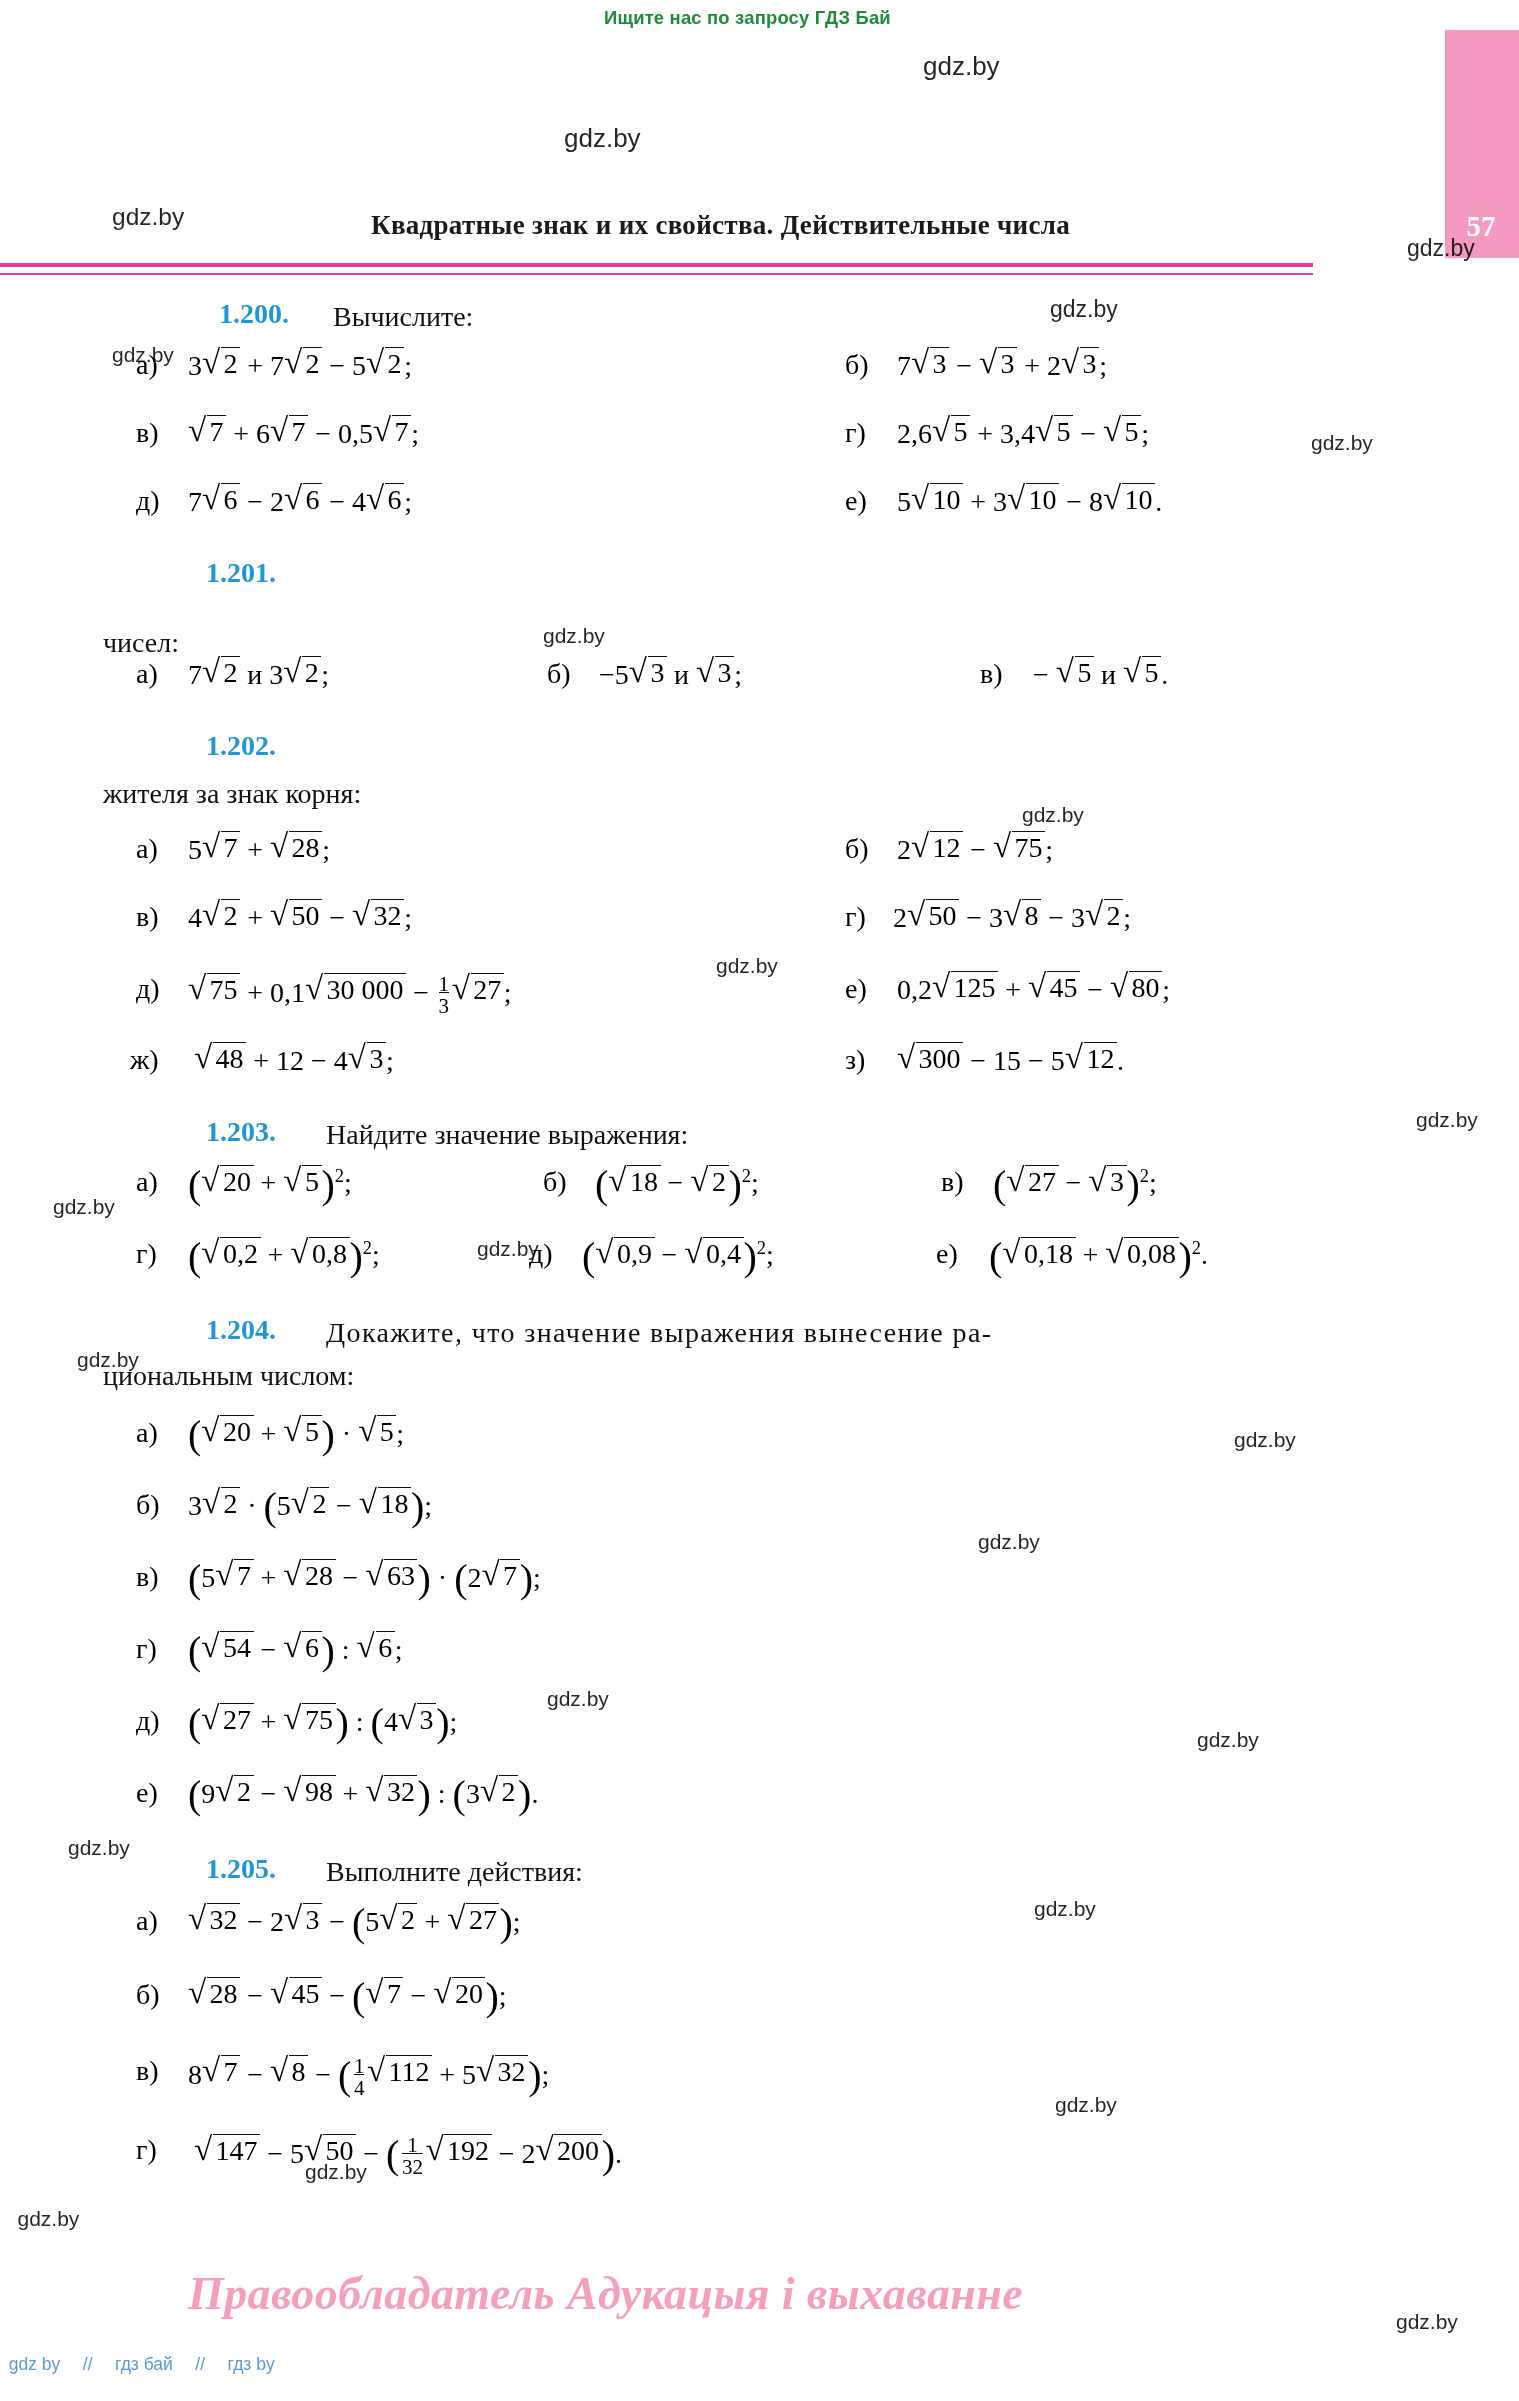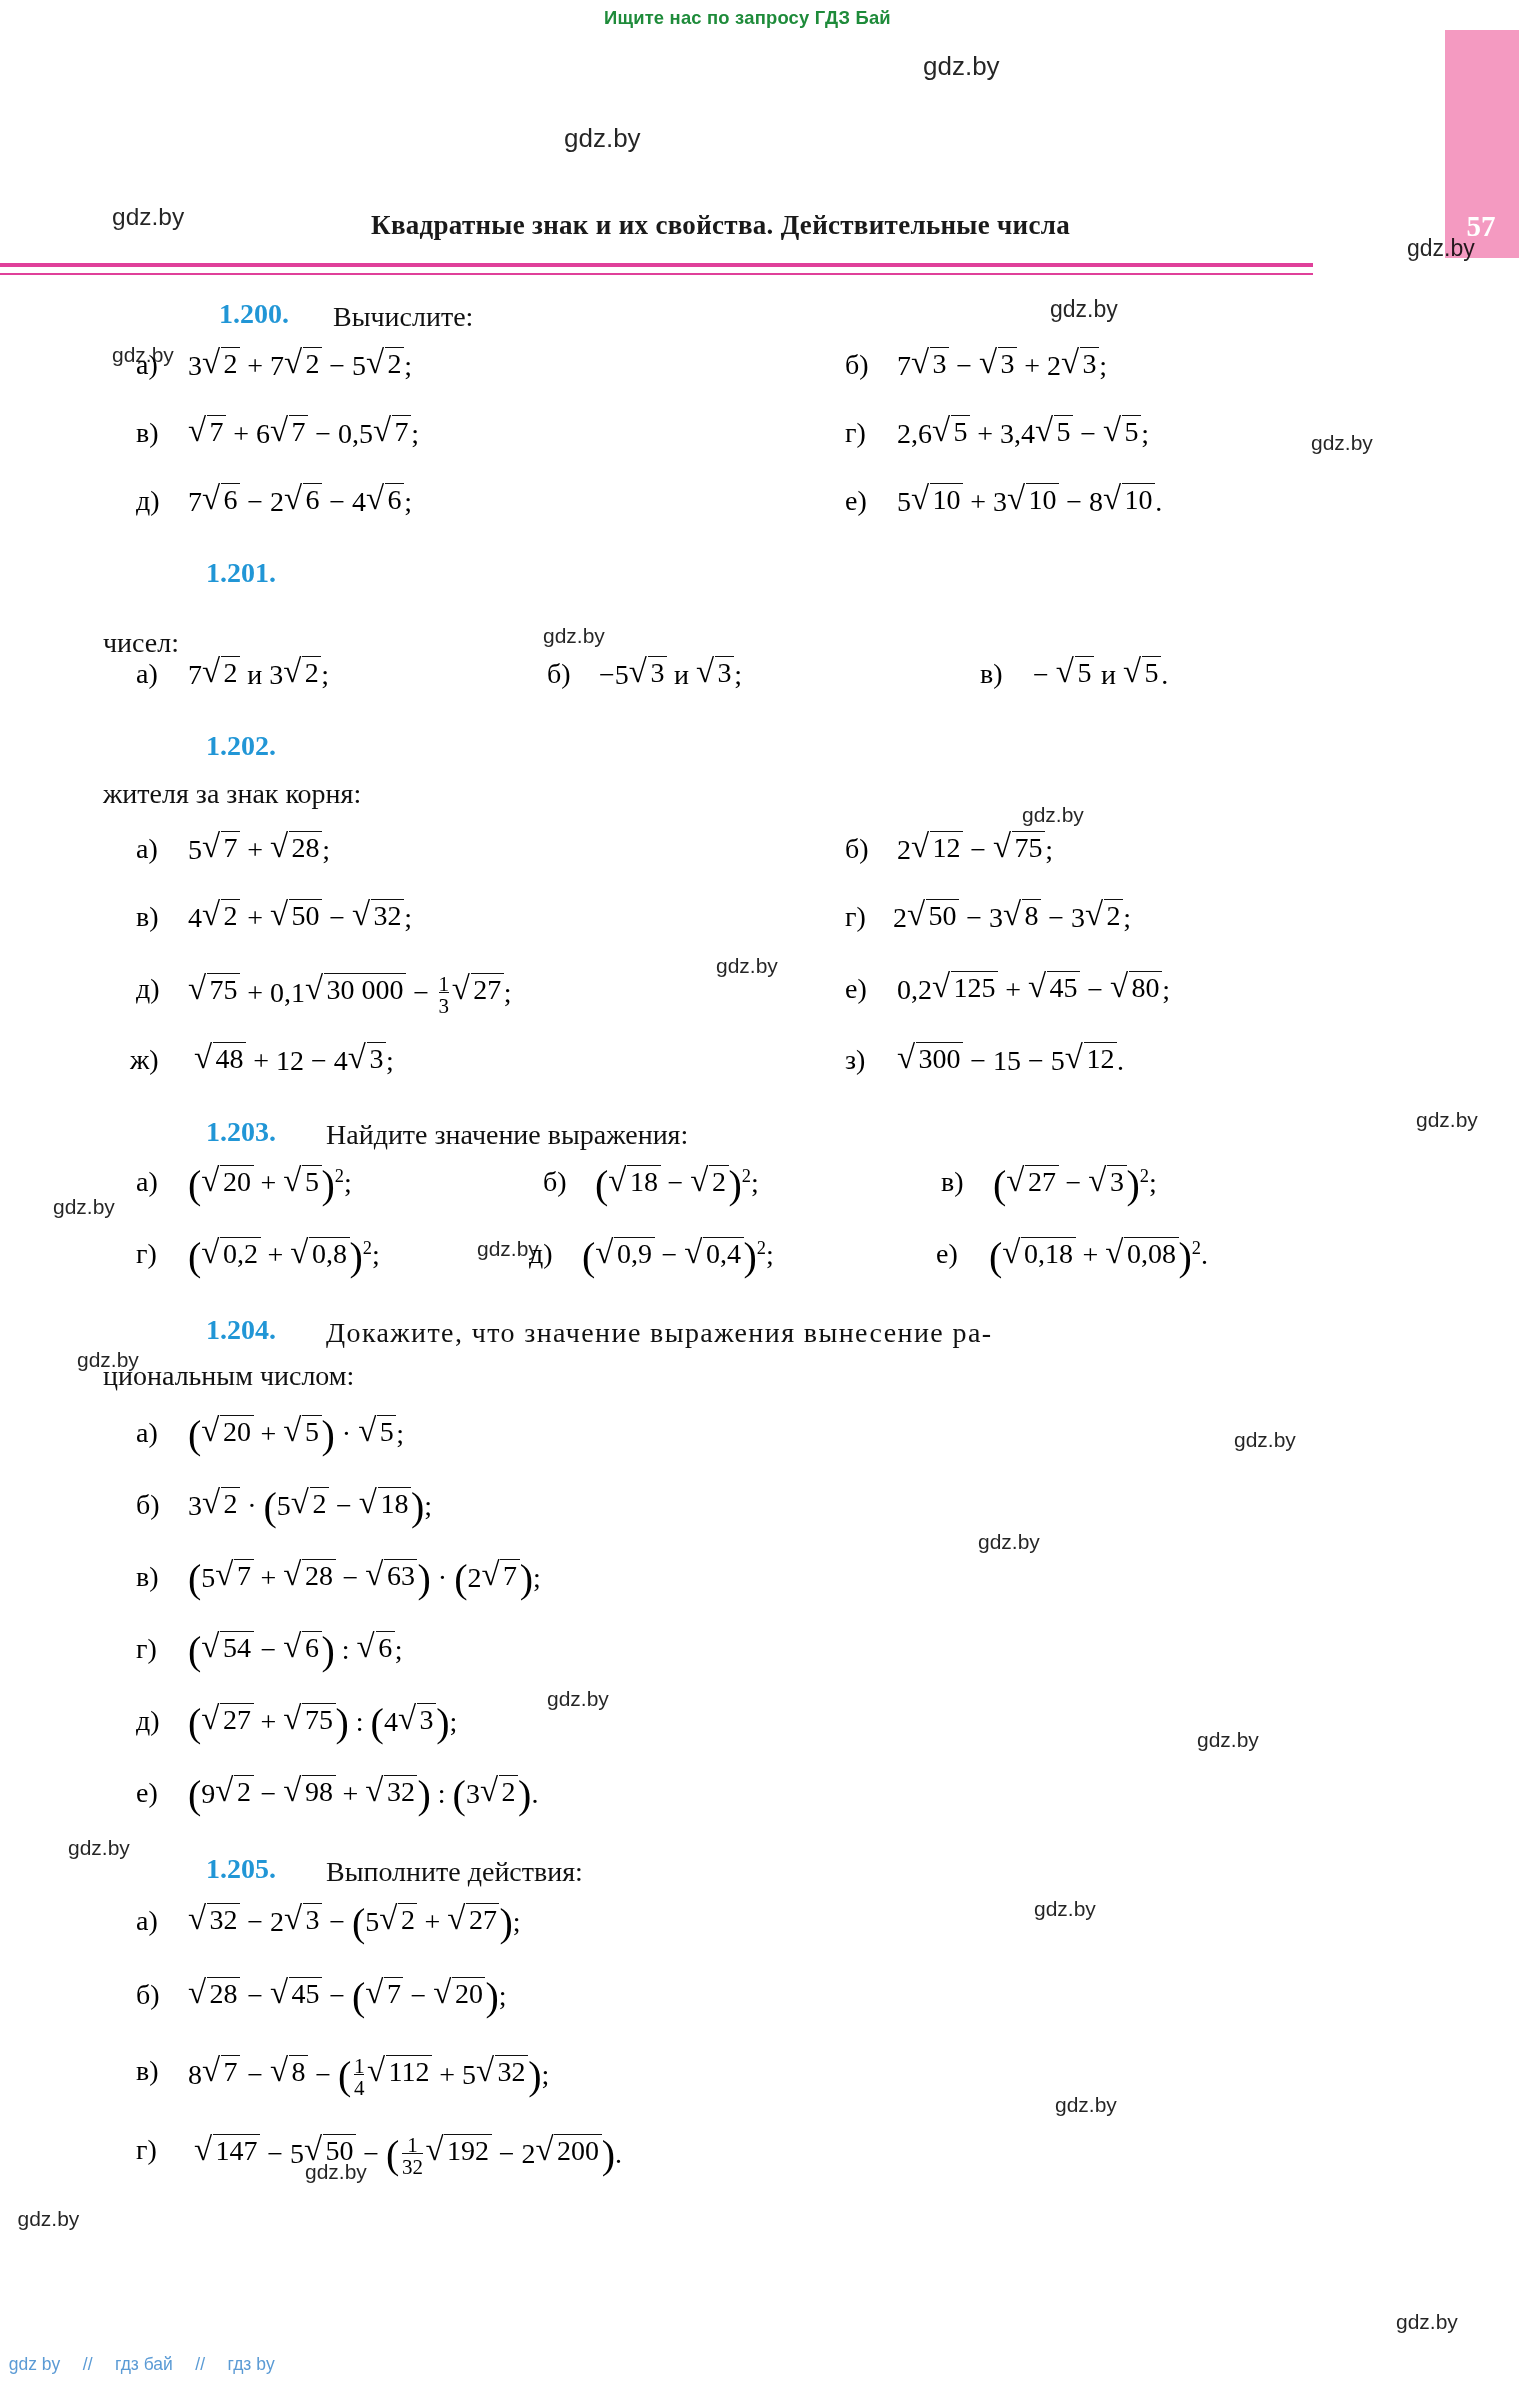--- a/index.html
+++ b/index.html
@@ -299,20 +299,21 @@
       <div class="wm" style="left: 547px; top: 1687px; font-size: 21px;">gdz.by</div>
       <div class="wm" style="left: 1197px; top: 1728px; font-size: 21px;">gdz.by</div>
       <div class="wm" style="left: 68px; top: 1836px; font-size: 21px;">gdz.by</div>
       <div class="wm" style="left: 1034px; top: 1897px; font-size: 21px;">gdz.by</div>
       <div class="wm" style="left: 1055px; top: 2093px; font-size: 21px;">gdz.by</div>
       <div class="wm" style="left: 305px; top: 2160px; font-size: 21px;">gdz.by</div>
       <div class="wm" style="left: 17.5px; top: 2207px; font-size: 21px;">gdz.by</div>
       <div class="wm" style="left: 1396px; top: 2310px; font-size: 21px;">gdz.by</div>
     </div>
 
+  <div class="copyright">Правообладатель Адукацыя i выхаванне</div>
 
   <div class="bottom-strip">
     <span>gdz by</span>
     <span>//</span>
     <span>гдз бай</span>
     <span>//</span>
     <span>гдз by</span>
   </div>
 
 </div>

